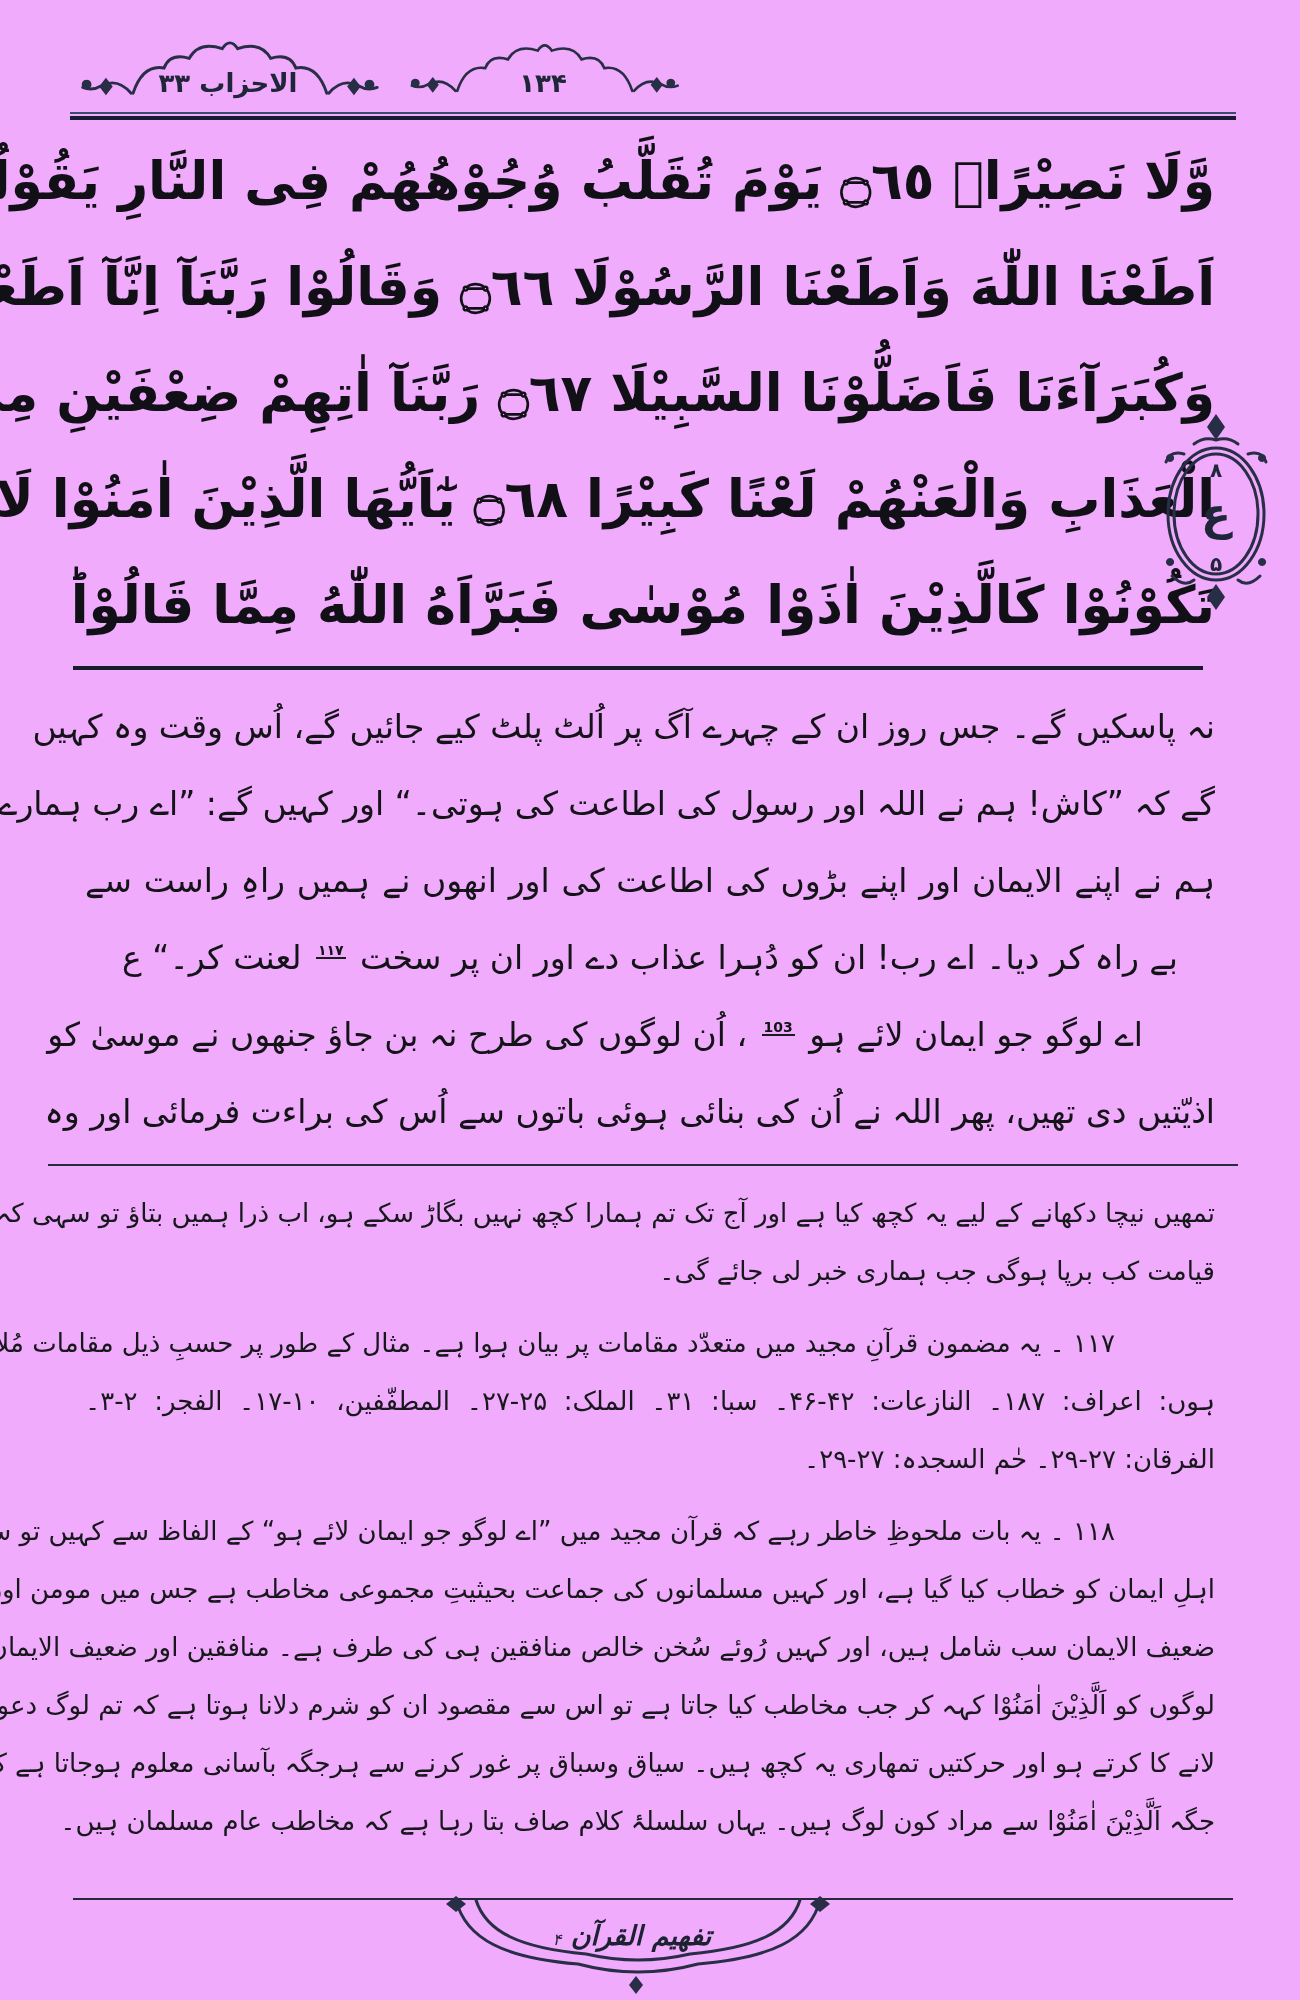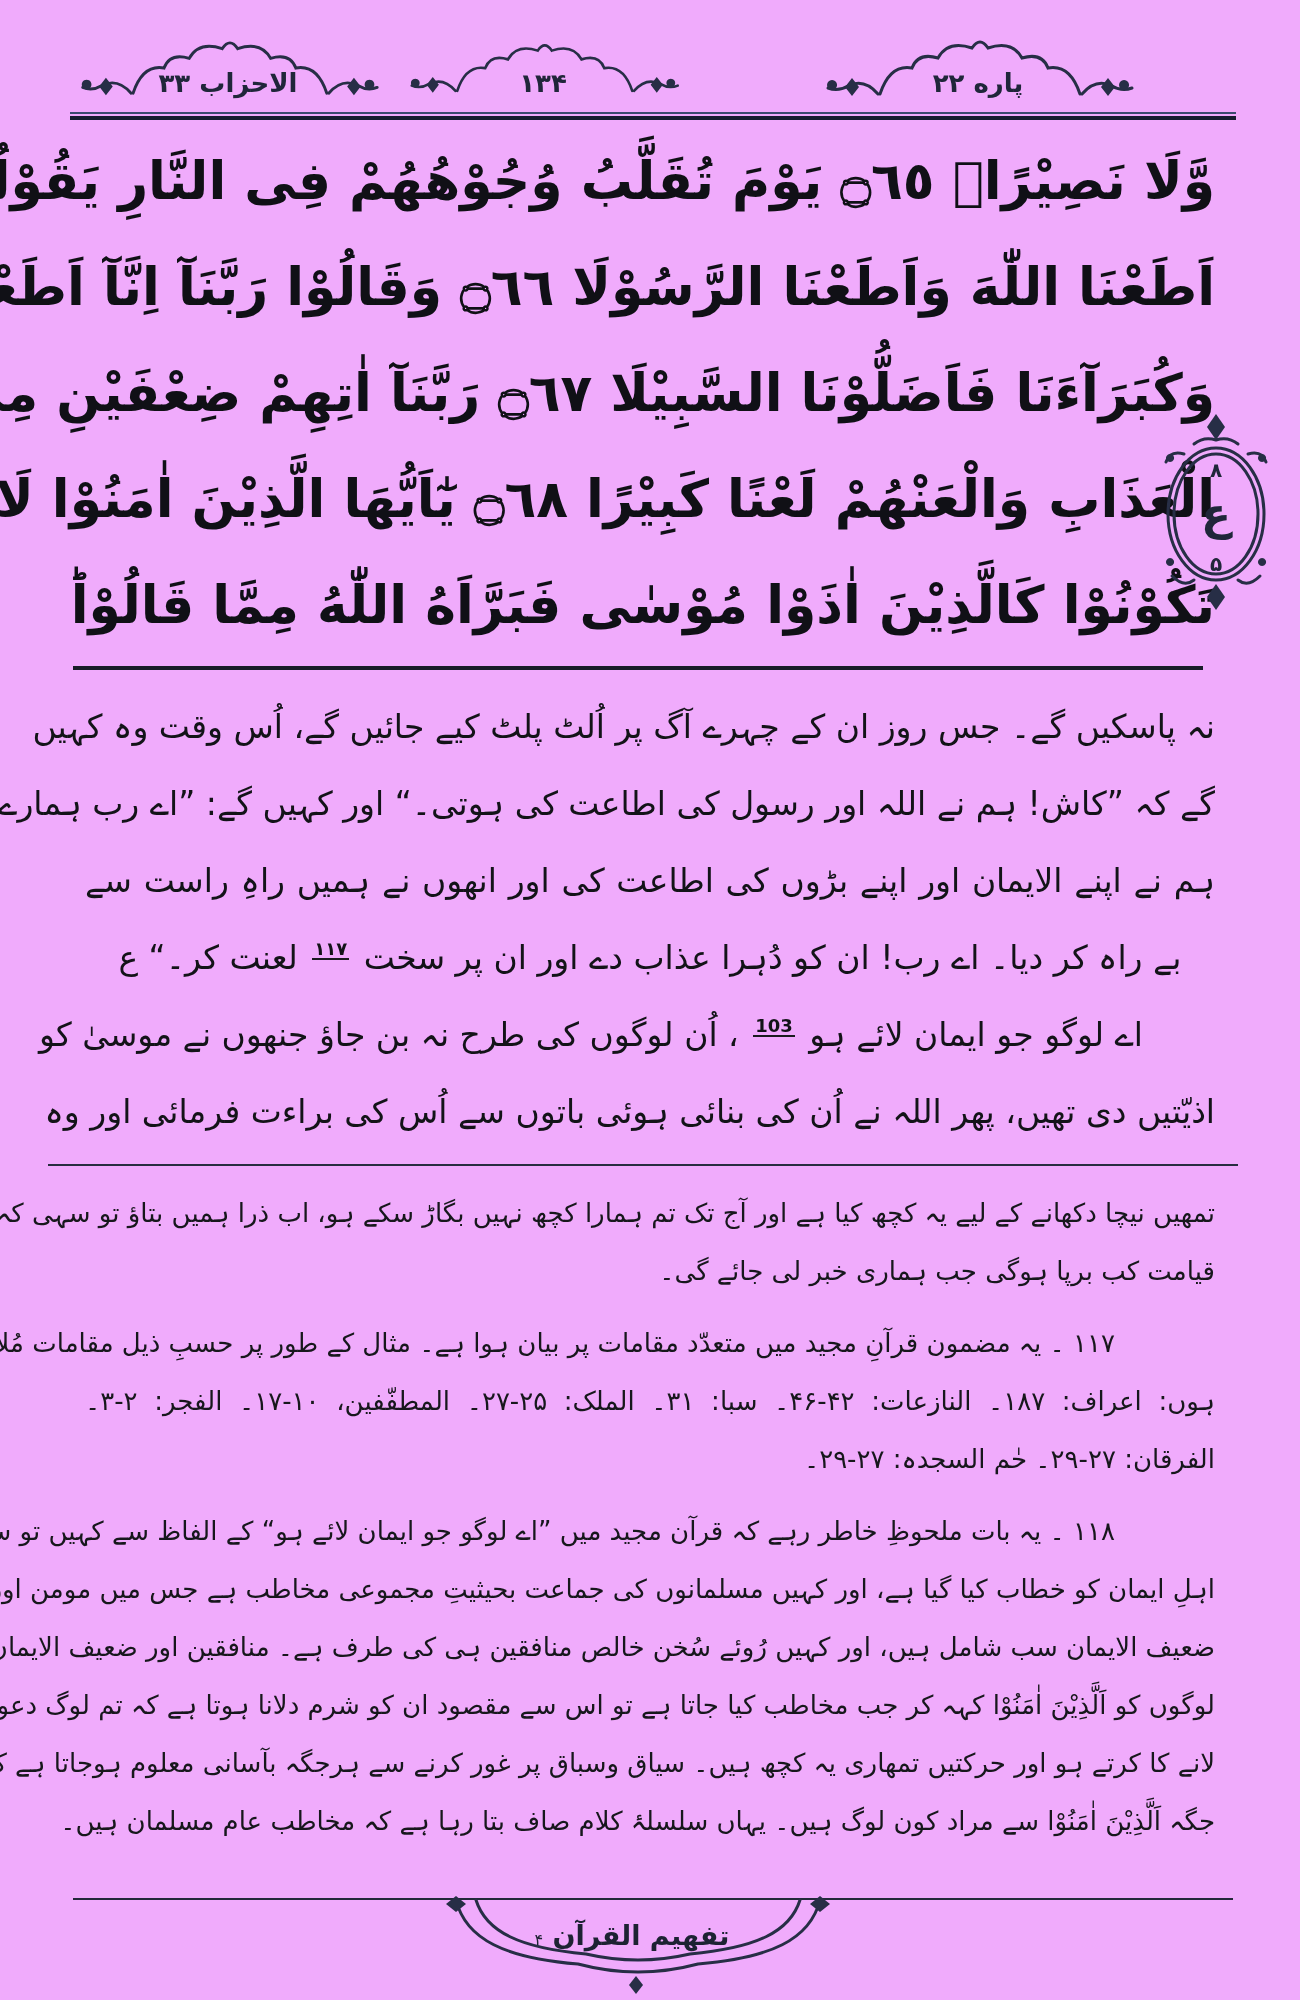--- a/index.html
+++ b/index.html
@@ -35,37 +35,37 @@
   .ruku .rk-mid{top:78px;font-size:44px;font-weight:700;}
   .ruku .rk-bot{top:142px;font-size:20px;font-weight:700;}
   .rule-quran{position:absolute;top:666px;left:85px;width:1130px;height:4px;background:#181c28;}
   
   .trans{position:absolute;top:688px;right:85px;width:1130px;font-size:33px;color:#131318;}
   .uline{height:77px;line-height:77px;white-space:nowrap;}
   .just{text-align:justify;text-align-last:justify;}
   .center{text-align:center;white-space:normal;}
   .indent-r{padding-right:72px;text-align:justify;text-align-last:justify;}
   .fnref{
-    display:inline-block;position:relative;top:-14px;font-size:18px;line-height:1;
+    display:inline-block;position:relative;top:-14px;font-size:14px;line-height:1;
     border-bottom:2px solid #1a1a1f;padding:0 2px;margin:0 4px;font-weight:700;
   }
   
   .fn-divider{position:absolute;top:1164px;left:60px;width:1190px;height:2px;background:#272d40;}
   .footnotes{position:absolute;top:1184px;right:85px;width:1130px;font-size:26px;color:#17171c;}
   .fline{height:58px;line-height:58px;white-space:nowrap;}
   .fline.start{text-align:right;text-align-last:right;}
   .fline.head{padding-right:100px;}
   .fn-para{margin-bottom:14px;}
   
   .footer-rule{position:absolute;top:1898px;left:85px;width:1160px;height:2px;background:#23283a;}
   .footer-orn{position:absolute;top:1892px;left:440px;width:420px;height:104px;}
   .footer-orn svg{position:absolute;inset:0;width:100%;height:100%;}
   .footer-label{
     position:absolute;left:0;right:12px;top:28px;text-align:center;
-    font-size:27px;font-weight:700;color:#1d2233;
+    font-size:27px;font-weight:700;color:#1d2233;font-style:italic;
   }
   .footer-mark{font-size:16px;font-weight:400;}
   .orn{stroke:#272e46;fill:none;stroke-width:3;stroke-linecap:round;}
   .ornf{fill:#272e46;stroke:none;}
 </style>
 </head>
 <body>
 
 <div class="page">
 
@@ -84,30 +84,20 @@
     <svg viewBox="0 0 320 82">
       <path class="orn" d="M62,66 Q72,36 94,40 Q100,24 120,30 Q130,12 154,20 Q162,8 170,20 Q194,12 204,30 Q224,24 230,40 Q252,36 262,66"></path>
       <path class="orn" d="M60,66 q-14,-16 -30,-8 q-10,6 -20,2"></path>
       <path class="orn" d="M264,66 q14,-16 30,-8 q10,6 20,2"></path>
       <path class="ornf" d="M34,50 l7,9 l-7,9 l-7,-9 z M290,50 l7,9 l-7,9 l-7,-9 z"></path>
       <path class="ornf" d="M14,62 a5,5 0 1 1 0.1,0 z M306,62 a5,5 0 1 1 0.1,0 z"></path>
     </svg>
     <span class="cart-label">۱۳۴</span>
   </div>
 
-  <div class="cartouche cart-right">
-    <svg viewBox="0 0 320 82">
-      <path class="orn" d="M62,66 Q72,36 94,40 Q100,24 120,30 Q130,12 154,20 Q162,8 170,20 Q194,12 204,30 Q224,24 230,40 Q252,36 262,66"></path>
-      <path class="orn" d="M60,66 q-14,-16 -30,-8 q-10,6 -20,2"></path>
-      <path class="orn" d="M264,66 q14,-16 30,-8 q10,6 20,2"></path>
-      <path class="ornf" d="M34,50 l7,9 l-7,9 l-7,-9 z M290,50 l7,9 l-7,9 l-7,-9 z"></path>
-      <path class="ornf" d="M14,62 a5,5 0 1 1 0.1,0 z M306,62 a5,5 0 1 1 0.1,0 z"></path>
-    </svg>
-    <span class="cart-label">پاره ۲۲</span>
-  </div>
 
   <div class="header-rule">
     <div class="r1"></div>
       <div class="r2"></div>
   </div>
 
   <div class="quran" dir="rtl">
     <div class="qline">وَّلَا نَصِيْرًاۚ ۝٦٥ يَوْمَ تُقَلَّبُ وُجُوْهُهُمْ فِى النَّارِ يَقُوْلُوْنَ يٰلَيْتَنَآ</div>
     <div class="qline">اَطَعْنَا اللّٰهَ وَاَطَعْنَا الرَّسُوْلَا ۝٦٦ وَقَالُوْا رَبَّنَآ اِنَّآ اَطَعْنَا سَادَتَنَا</div>
     <div class="qline">وَكُبَرَآءَنَا فَاَضَلُّوْنَا السَّبِيْلَا ۝٦٧ رَبَّنَآ اٰتِهِمْ ضِعْفَيْنِ مِنَ</div>

